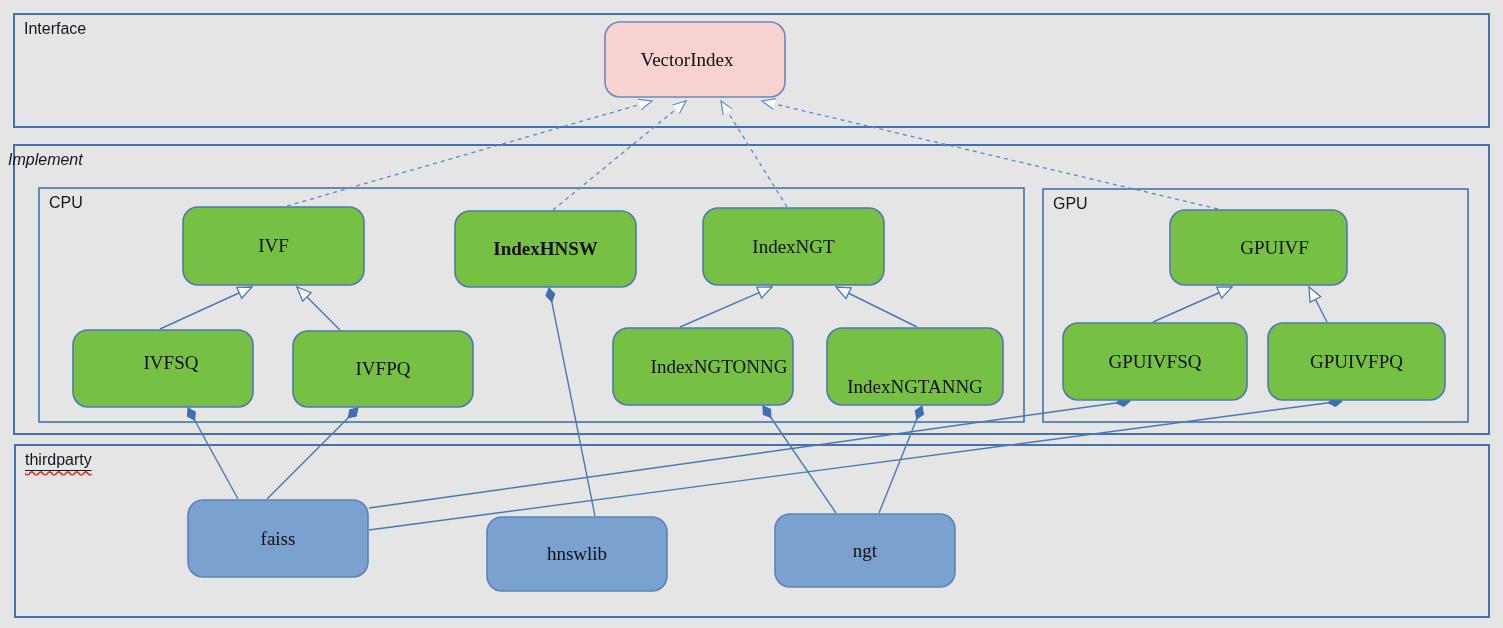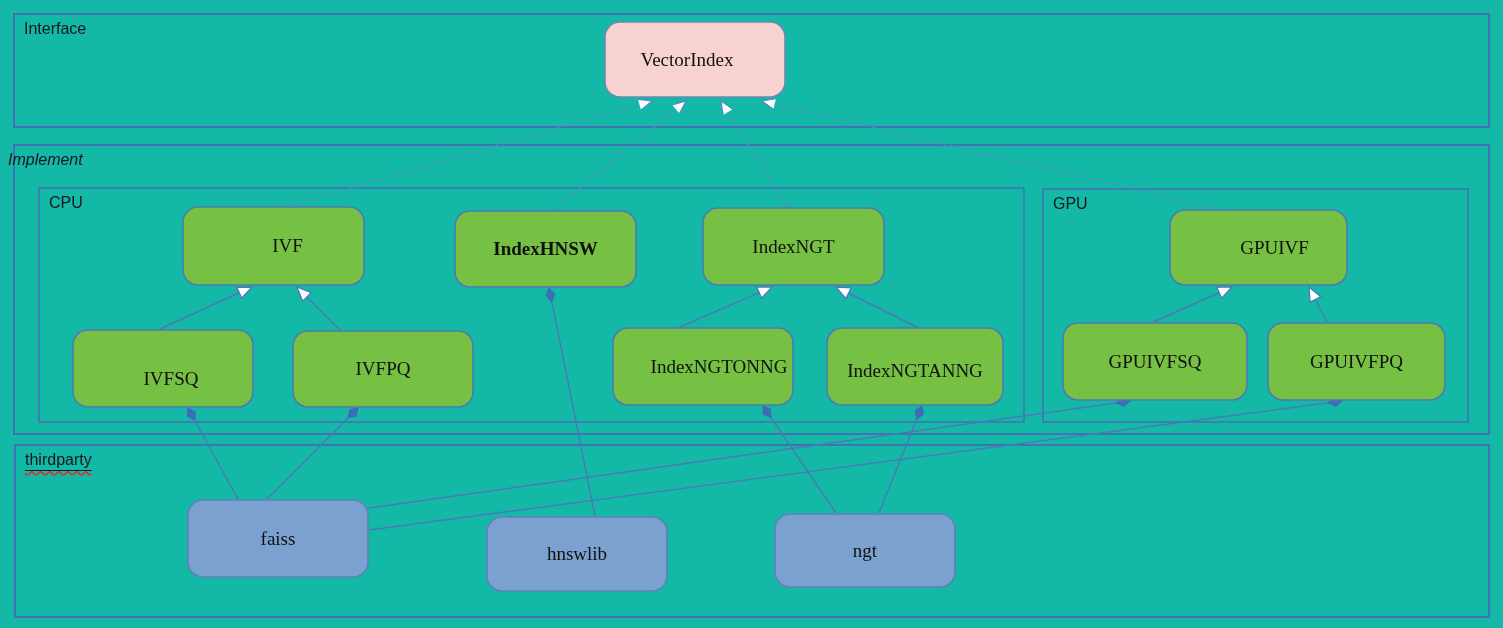--- a/index.html
+++ b/index.html
@@ -1,20 +1,20 @@
 <!DOCTYPE html>
 <html><head>
 <meta charset="utf-8">
 <style>
   html, body { margin: 0; padding: 0; background: #ffffff; }
   #stage {
     position: relative;
     width: 1503px;
     height: 628px;
-    background: #14b8a6;
+    background: #e5e5e5;
     font-family: "Liberation Sans", sans-serif;
     overflow: hidden;
   }
   #diagram { position: absolute; left: 0; top: 0; }
   .container-rect { fill: none; stroke: #4173b4; stroke-width: 2; }
   .subcontainer-rect { fill: none; stroke: #4173b4; stroke-width: 1.6; }
   .edge-solid { stroke: #4a79b8; stroke-width: 1.4; fill: none; }
   .edge-dashed { stroke: #5b88c9; stroke-width: 1.3; fill: none; stroke-dasharray: 4 4; }
   .node-rect { stroke-width: 1.6; }
   .container-label {
@@ -102,27 +102,27 @@
         <rect x="775" y="514" width="180" height="73" rx="15" ry="15" fill="#7ba1d0" stroke="#5c83b5" class="node-rect"></rect>
       </g>
   </svg>
   <div id="labels">
       <div class="container-label" style="left: 24px; top: 20px;">Interface</div>
       <div class="container-label" style="left: 8px; top: 151px; font-style: italic;">Implement</div>
       <div class="container-label" style="left: 49px; top: 194px;">CPU</div>
       <div class="container-label" style="left: 1053px; top: 195px;">GPU</div>
       <div class="container-label" style="left: 25px; top: 451px;"><span class="squiggle"><span class="inner-underline">thirdparty</span></span></div>
       <div class="node-label" style="left: 605px; top: 22px; width: 164px; height: 75px;">VectorIndex</div>
-      <div class="node-label" style="left: 183px; top: 207px; width: 181px; height: 78px; margin-left: 14px;">IVF</div>
+      <div class="node-label" style="left: 183px; top: 207px; width: 181px; height: 78px;">IVF</div>
       <div class="node-label" style="left: 455px; top: 211px; width: 181px; height: 76px; font-weight: bold;">IndexHNSW</div>
       <div class="node-label" style="left: 703px; top: 208px; width: 181px; height: 77px;">IndexNGT</div>
       <div class="node-label" style="left: 1170px; top: 210px; width: 177px; height: 75px; margin-left: 16px;">GPUIVF</div>
-      <div class="node-label" style="left: 73px; top: 340px; width: 196px; height: 77px;">IVFSQ</div>
+      <div class="node-label" style="left: 73px; top: 324px; width: 196px; height: 77px;">IVFSQ</div>
       <div class="node-label" style="left: 293px; top: 331px; width: 180px; height: 76px;">IVFPQ</div>
       <div class="node-label" style="left: 613px; top: 328px; width: 212px; height: 77px;">IndexNGTONNG</div>
-      <div class="node-label" style="left: 827px; top: 332px; width: 176px; height: 77px;">IndexNGTANNG</div>
+      <div class="node-label" style="left: 827px; top: 348px; width: 176px; height: 77px;">IndexNGTANNG</div>
       <div class="node-label" style="left: 1063px; top: 323px; width: 184px; height: 77px;">GPUIVFSQ</div>
       <div class="node-label" style="left: 1268px; top: 323px; width: 177px; height: 77px;">GPUIVFPQ</div>
       <div class="node-label" style="left: 188px; top: 500px; width: 180px; height: 77px;">faiss</div>
       <div class="node-label" style="left: 487px; top: 517px; width: 180px; height: 74px;">hnswlib</div>
       <div class="node-label" style="left: 775px; top: 514px; width: 180px; height: 73px;">ngt</div>
     </div>
 </div>
 
 </body></html>

